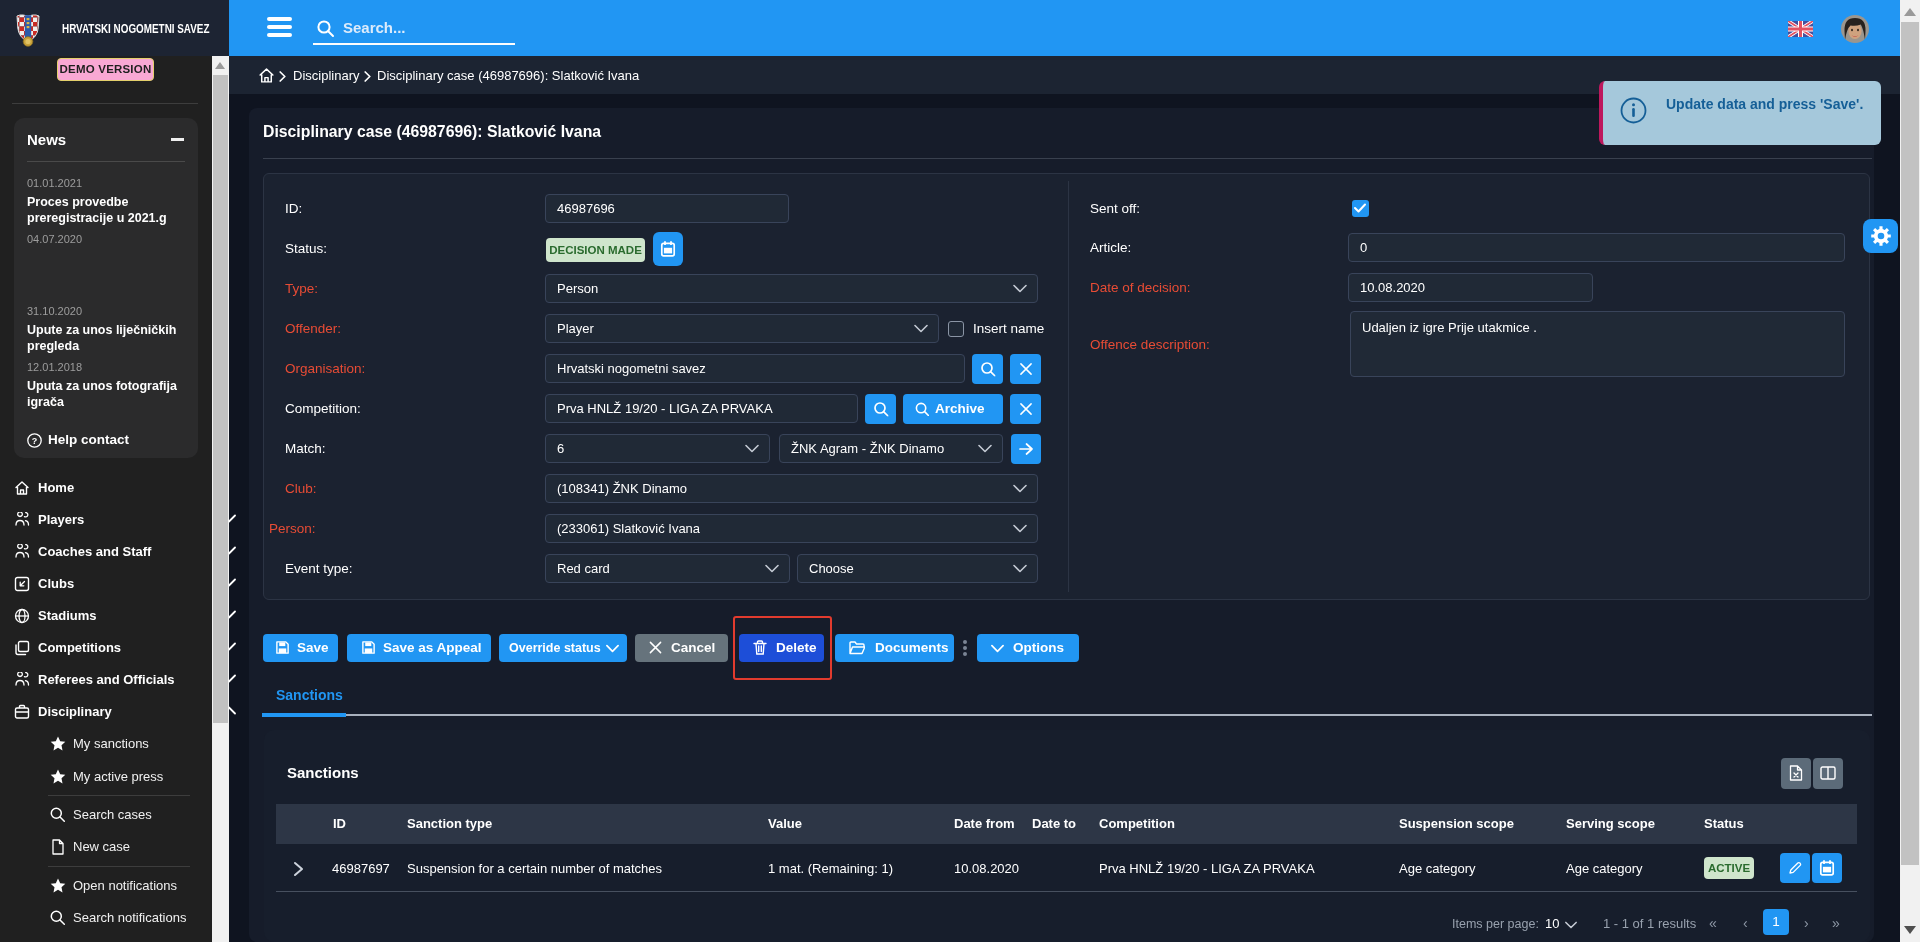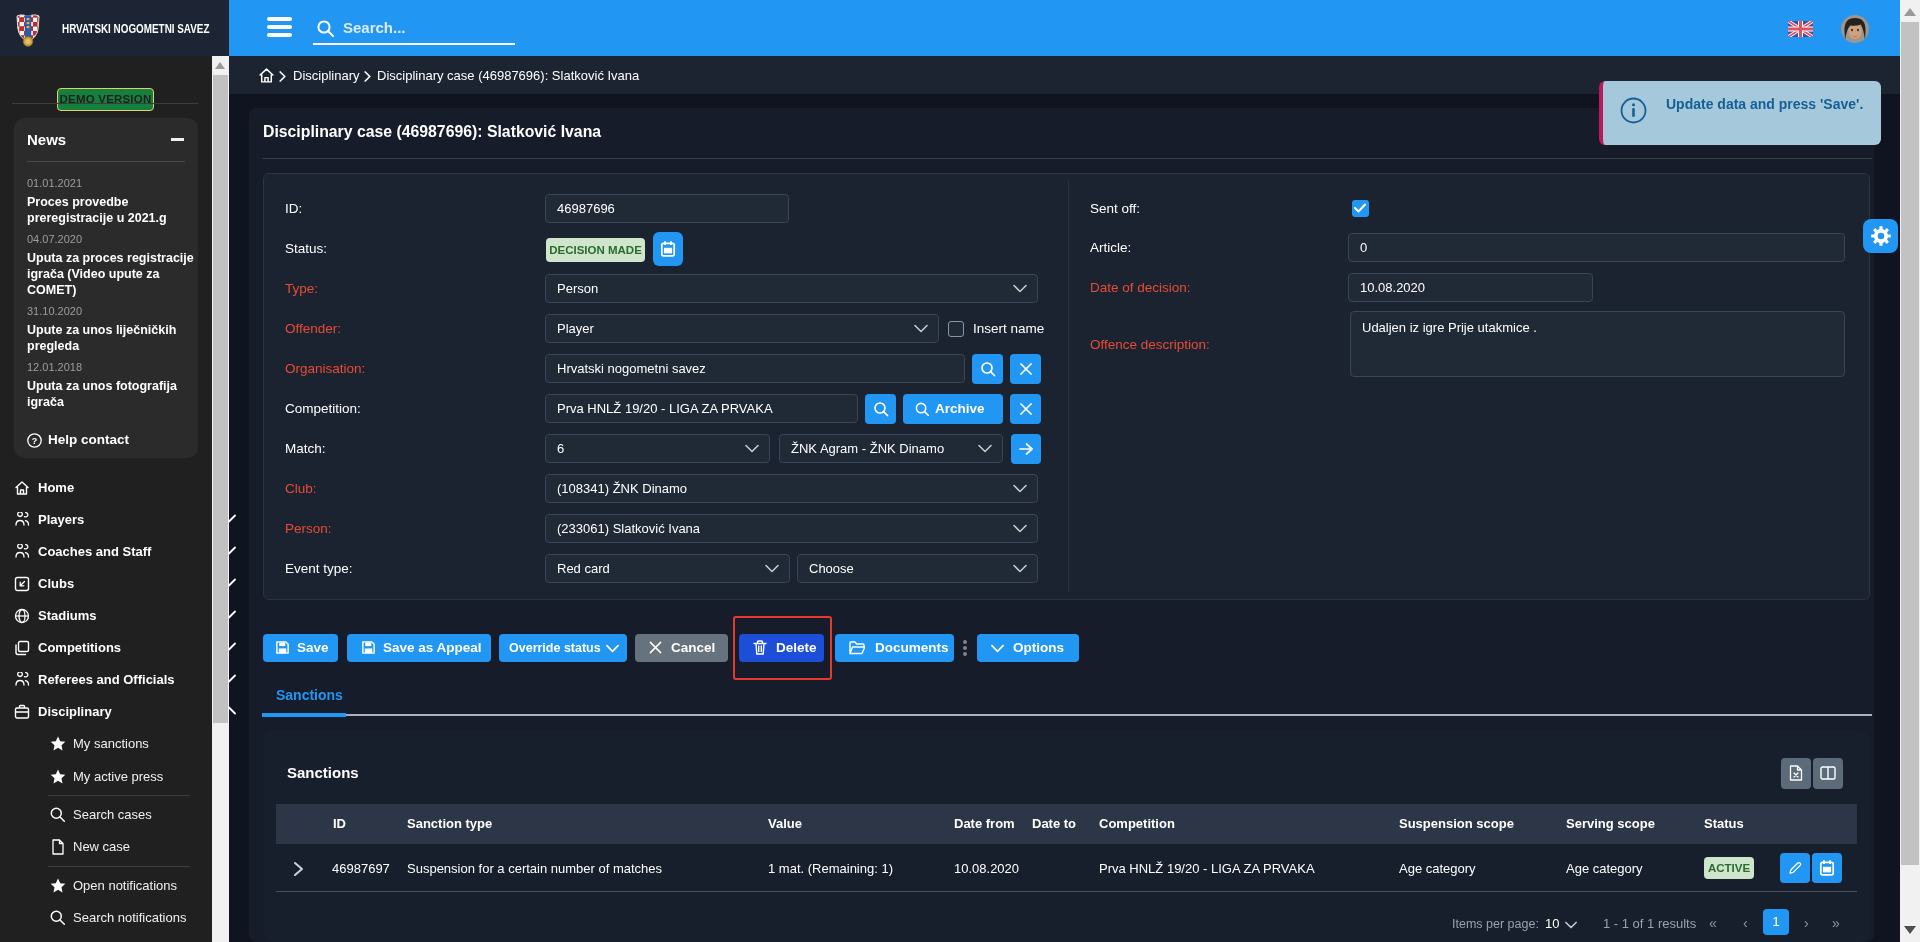--- a/index.html
+++ b/index.html
@@ -6,21 +6,21 @@
 html,body { width:1920px; height:942px; overflow:hidden; background:#0f1420; font-family:"Liberation Sans", sans-serif; }
 body { position:relative; }
 svg { display:block; }
 
 
 #brand { position:absolute; left:0; top:0; width:229px; height:56px; background:#1d2433; z-index:30; }
 #topbar { position:absolute; left:229px; top:0; width:1671px; height:56px; background:#2196f3; z-index:30; }
 
 
 #sidebar { position:absolute; left:0; top:56px; width:212px; height:886px; background:#202020; z-index:20; color:#fff; }
-#demo { position:absolute; left:57px; top:32px; width:97px; height:23px; background:#15803d; border:1px solid #e3d06c; border-radius:4px; color:#1f1f1f; font-size:11.5px; font-weight:bold; text-align:center; line-height:21px; letter-spacing:0.2px;}
+#demo { position:absolute; left:57px; top:2px; width:97px; height:23px; background:#f9a8d4; border:1px solid #e3d06c; border-radius:4px; color:#1f1f1f; font-size:11.5px; font-weight:bold; text-align:center; line-height:21px; letter-spacing:0.2px;}
 #sb-div1 { position:absolute; left:12px; top:47px; width:186px; height:1px; background:#3d3d3d; }
 #news { position:absolute; left:14px; top:62px; width:184px; height:340px; background:#2b2b2c; border-radius:10px; }
 #news .ntitle { position:absolute; left:13px; top:13px; font-size:15px; font-weight:bold; }
 #news .ndiv { position:absolute; left:13px; top:43px; width:158px; height:1px; background:#4a4a4a; }
 .ndate { position:absolute; left:13px; color:#9d9d9d; font-size:11px; }
 .nitem { position:absolute; left:13px; width:170px; color:#fff; font-size:12.5px; font-weight:bold; line-height:16px; }
 .nav { position:absolute; left:0; width:252px; height:32px; z-index:25; }
 .nav .ntext { position:absolute; left:38px; top:8px; font-size:13px; font-weight:bold; color:#fff; white-space:nowrap; }
 .sub .ntext { position:absolute; left:73px; top:8px; font-size:13px; font-weight:normal; color:#f0f0f0; }
 .nico { position:absolute; left:14px; top:8px; }
@@ -129,21 +129,20 @@
 <div id="sidebar">
   <div id="demo">DEMO VERSION</div>
   <div id="sb-div1"></div>
   <div id="news">
     <div class="ntitle">News</div>
     <div style="position:absolute;right:14px;top:20px;width:13px;height:2.5px;background:#efefef"></div>
     <div class="ndiv"></div>
     <div class="ndate" style="top:59px">01.01.2021</div>
     <div class="nitem" style="top:76px">Proces provedbe preregistracije u 2021.g</div>
     <div class="ndate" style="top:115px">04.07.2020</div>
-    <div class="nitem" style="top:132px">Uputa za proces registracije igrača (Video upute za COMET)</div>
     <div class="ndate" style="top:187px">31.10.2020</div>
     <div class="nitem" style="top:204px">Upute za unos liječničkih pregleda</div>
     <div class="ndate" style="top:243px">12.01.2018</div>
     <div class="nitem" style="top:260px">Uputa za unos fotografija igrača</div>
     <svg style="position:absolute;left:13px;top:315px" width="15" height="15" viewBox="0 0 15 15">
         <circle cx="7.5" cy="7.5" r="6.7" fill="none" stroke="#fff" stroke-width="1.3"></circle>
         <text x="7.5" y="10.8" text-anchor="middle" font-size="9" font-weight="bold" fill="#fff" font-family="Liberation Sans">?</text>
       </svg>
     <div style="position:absolute;left:34px;top:314px;font-size:13.5px;font-weight:bold;color:#fff">Help contact</div>
   </div>
@@ -395,21 +394,21 @@
     </svg></div>
 <div class="ibtn" style="left:1011px;top:434px;width:30px">
     <svg width="15" height="13" viewBox="0 0 15 13">
       <path d="M1.5 6.5 H13 M8 1.5 L13.5 6.5 L8 11.5" fill="none" stroke="#fff" stroke-width="1.7" stroke-linecap="round" stroke-linejoin="round"></path>
     </svg>
   </div>
 <div class="rlbl" style="left:285px;top:481px">Club:</div>
 <div class="inp" style="left:545px;top:474px;width:493px">(108341) ŽNK Dinamo<svg class="selchev" width="14" height="9" viewBox="0 0 14 9">
       <use href="#i-chevg"></use>
     </svg></div>
-<div class="rlbl" style="left:285px;top:521px">Person:</div>
+<div class="rlbl" style="left:269px;top:521px">Person:</div>
 <div class="inp" style="left:545px;top:514px;width:493px">(233061) Slatković Ivana<svg class="selchev" width="14" height="9" viewBox="0 0 14 9">
       <use href="#i-chevg"></use>
     </svg></div>
 <div class="lbl" style="left:285px;top:561px">Event type:</div>
 <div class="inp" style="left:545px;top:554px;width:245px">Red card<svg class="selchev" width="14" height="9" viewBox="0 0 14 9">
       <use href="#i-chevg"></use>
     </svg></div>
 <div class="inp" style="left:797px;top:554px;width:241px">Choose<svg class="selchev" width="14" height="9" viewBox="0 0 14 9">
       <use href="#i-chevg"></use>
     </svg></div>

